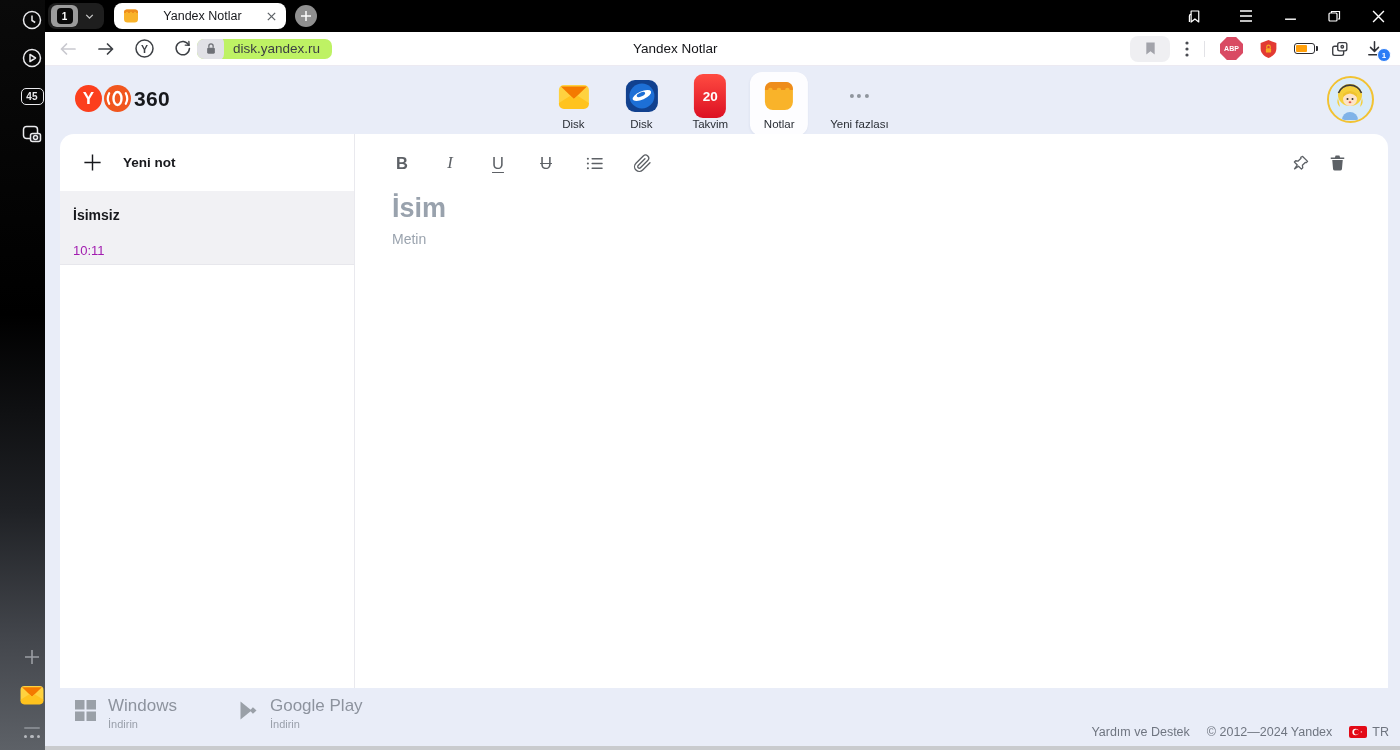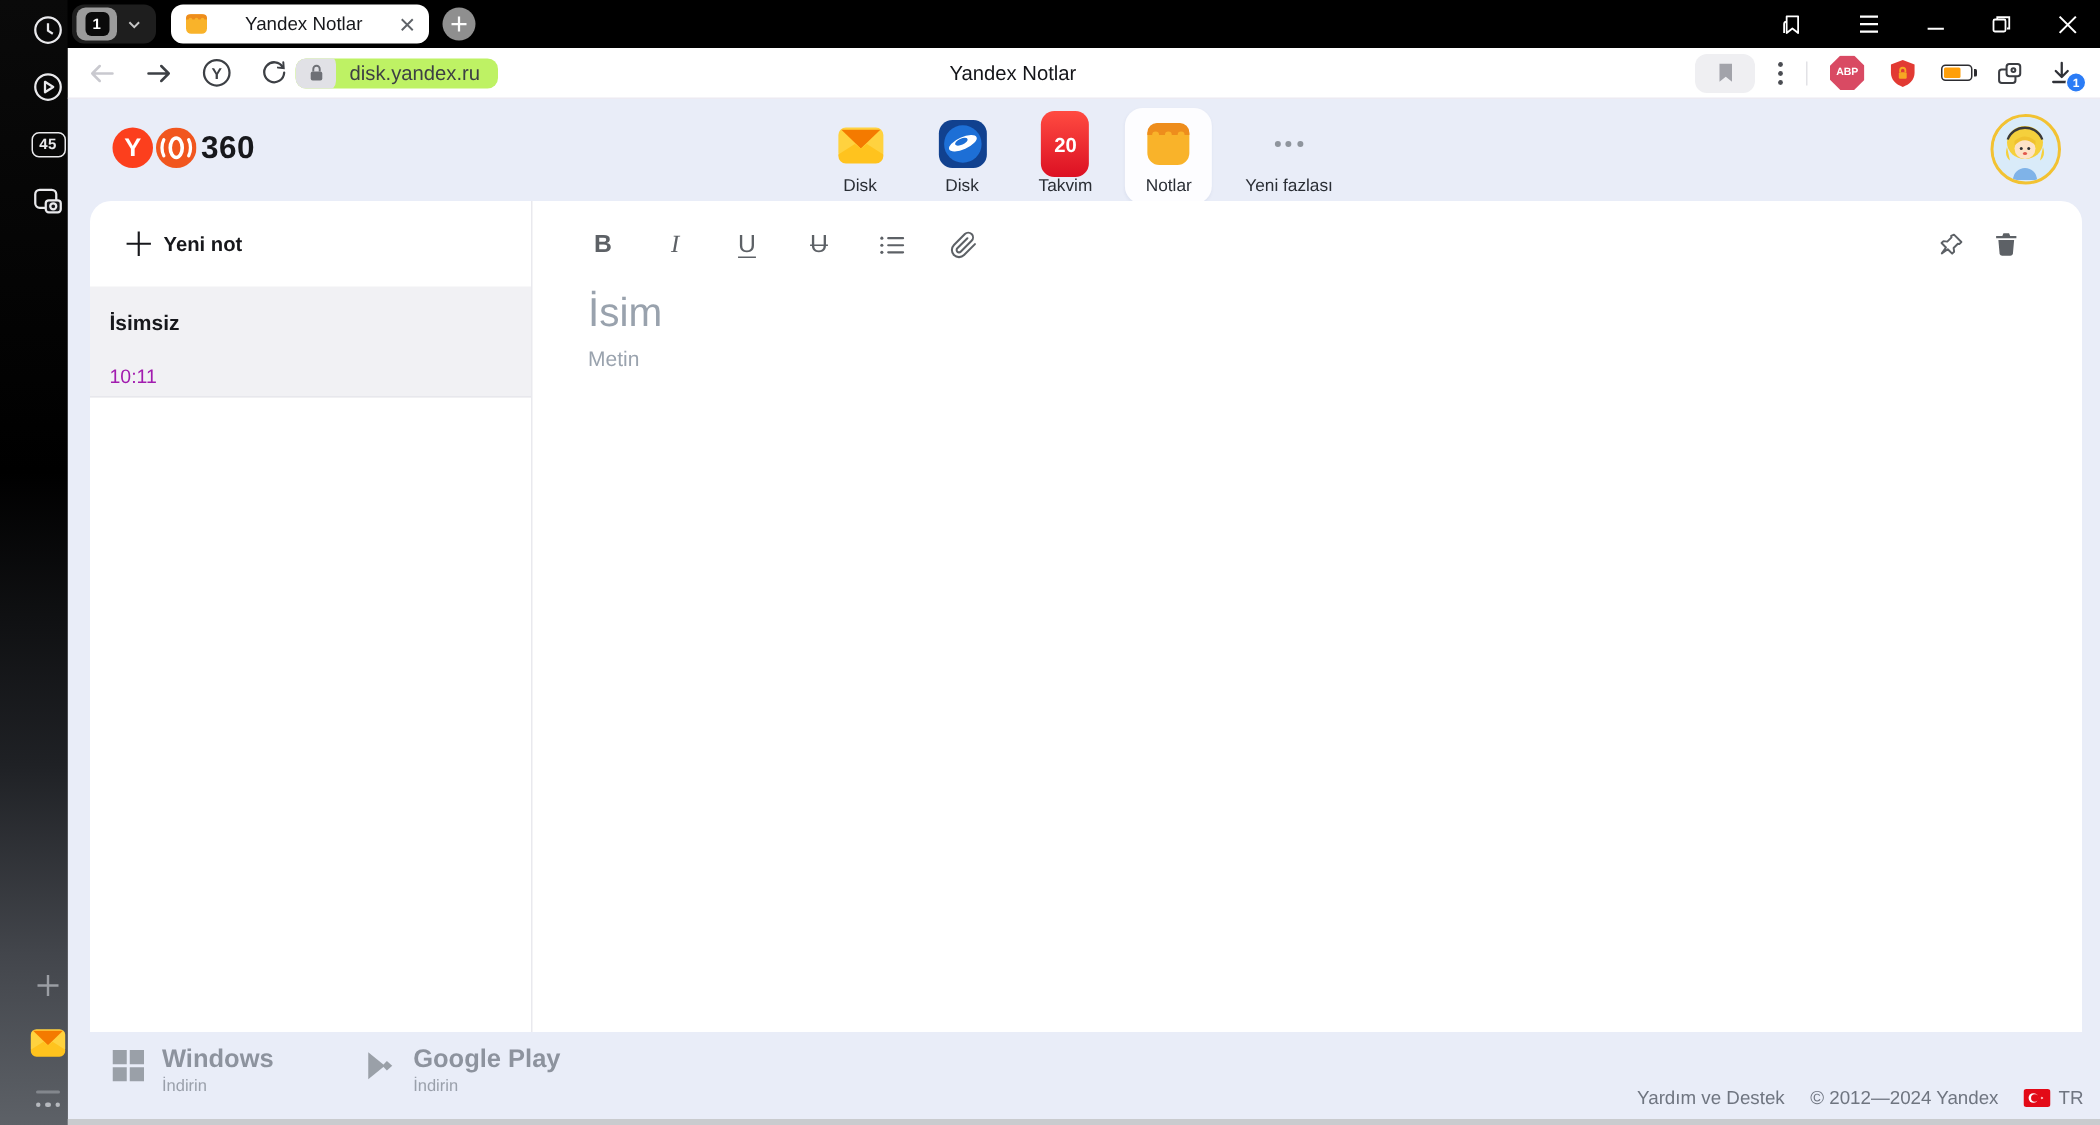--- a/index.html
+++ b/index.html
@@ -67,45 +67,45 @@
   .app-ic{width:34px;height:34px;display:flex;align-items:center;justify-content:center}
   .cal-ic{width:32px;height:44px;border-radius:9px;background:linear-gradient(180deg,#ff4b41,#dc1023);color:#fff;
     font-size:13.5px;font-weight:700;display:flex;align-items:center;justify-content:center}
   .more-dots{width:34px;height:34px;display:flex;align-items:center;justify-content:center;gap:3.5px}
   .more-dots i{width:4px;height:4px;border-radius:50%;background:#8f959d}
   .avatar{position:absolute;right:26px;top:10px;width:47px;height:47px;border-radius:50%;border:2.5px solid #f2c232;overflow:hidden;cursor:pointer;background:#d9ebf9}
 
   
   .content{position:absolute;top:68px;left:15px;right:12px;bottom:62px;background:#fff;border-radius:14px 14px 0 0;display:flex;overflow:hidden}
   .notes-list{width:295px;border-right:1px solid #e9e9ee;display:flex;flex-direction:column}
-  .newnote{height:58px;display:flex;align-items:center;padding-left:22px;gap:6px;border-bottom:1px solid #f1f1f4;cursor:pointer;flex:none}
+  .newnote{height:58px;display:flex;align-items:center;padding-left:22px;gap:20px;border-bottom:1px solid #f1f1f4;cursor:pointer;flex:none}
   .newnote-plus{display:flex;color:#17181c}
   .newnote-label{font-size:13.5px;font-weight:700;color:#17181c}
   .note-item{height:73px;background:#f1f1f4;border-bottom:1px solid #e7e7ec;padding:15px 14px 0 13px;cursor:pointer;flex:none}
   .note-title{font-size:14px;font-weight:600;color:#17181c}
   .note-time{font-size:13px;color:#a21caf;margin-top:20px}
 
   .editor{flex:1;position:relative;padding:14px 0 0 37px}
   .ed-toolbar{display:flex;align-items:center;gap:28px;height:30px;color:#5d6166}
   .ed-btn{width:20px;height:24px;display:flex;align-items:center;justify-content:center;cursor:pointer;font-size:16.5px;color:#5d6166}
   .ed-bold{font-weight:700}
   .ed-italic{font-family:"Liberation Serif",serif;font-style:italic}
   .ed-underline{text-decoration:underline;text-underline-offset:3px}
   .ed-strike{text-decoration:line-through}
   .ed-actions{position:absolute;top:17px;right:41px;display:flex;gap:17px;color:#5d6166}
   .ed-actions .ed-btn{width:20px}
-  .ed-title{margin-top:15px;font-size:27px;font-weight:400;color:#99a2ad;cursor:text}
+  .ed-title{margin-top:15px;font-size:27px;font-weight:700;color:#99a2ad;cursor:text}
   .ed-body{margin-top:7px;font-size:14px;color:#9aa3ae;cursor:text}
 
   
   .page-footer{position:absolute;left:0;right:0;bottom:4px;height:58px}
   .store-badges{position:absolute;left:30px;top:9px;display:flex;gap:60px}
   .store-badge{display:flex;gap:12px;cursor:pointer}
   .sb-icon{margin-top:3px;color:#9aa0a8;display:flex}
-  .sb-title{font-size:17px;font-weight:700;color:#8d939e;line-height:1.1}
+  .sb-title{font-size:17px;font-weight:400;color:#8d939e;line-height:1.1}
   .sb-sub{font-size:11px;color:#9aa0ab;margin-top:2px}
   .footer-right{position:absolute;right:11px;bottom:7px;display:flex;align-items:center;gap:17px;font-size:12.5px;color:#6f7580}
   .help-link{cursor:pointer}
   .lang{display:flex;align-items:center;gap:5px;cursor:pointer}
   .bottom-strip{position:absolute;left:0;right:0;bottom:0;height:4px;background:#c9cbce}
 
   svg{display:block}
 </style>
 </head>
 <body>

